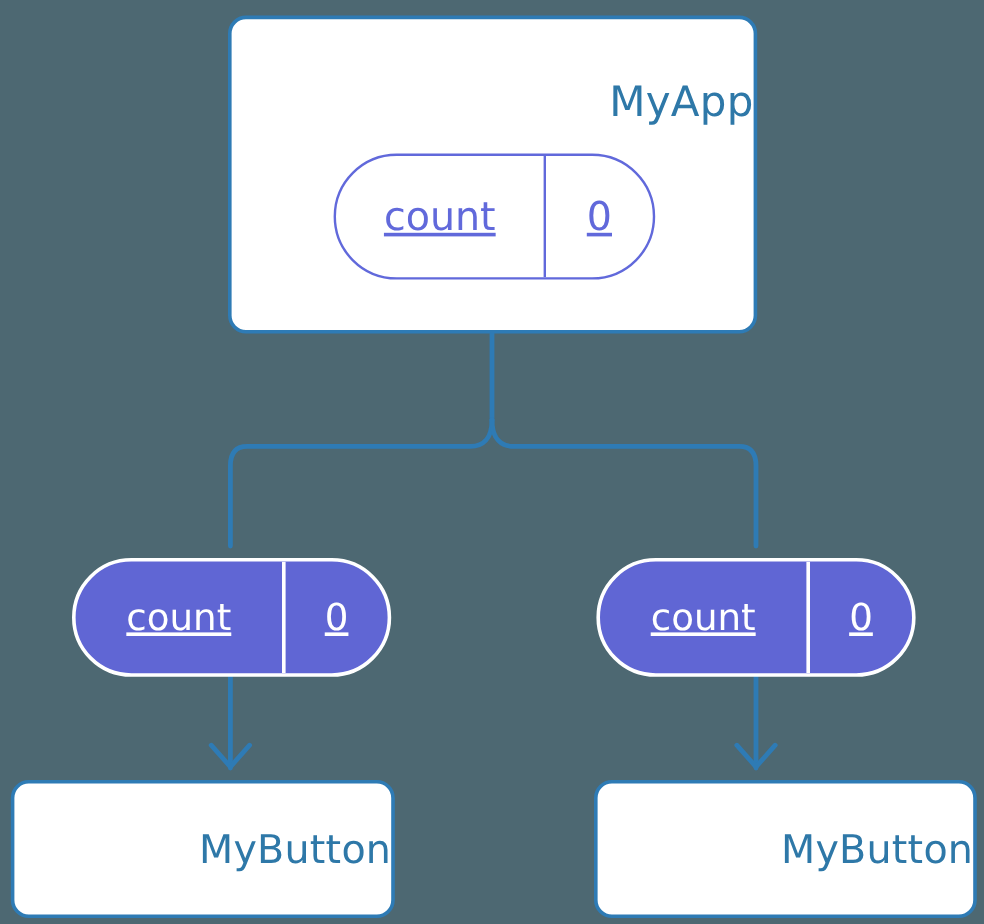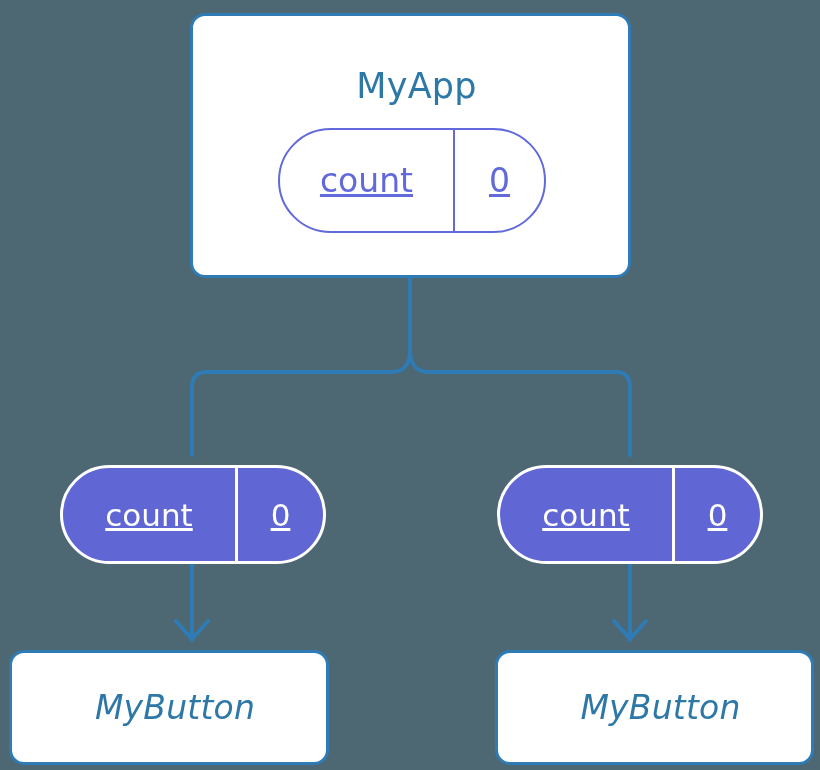--- a/index.html
+++ b/index.html
@@ -31,21 +31,21 @@
 
   
   .comp-box {
     position: absolute;
     background: #ffffff;
     border: 3px solid #2e7bb5;
     border-radius: 15px;
     box-sizing: border-box;
     display: flex;
     flex-direction: column;
-    align-items: center;
+    align-items: flex-end;
     padding-left: 12px;
   }
   .comp-title {
     color: #2e78a8;
     font-size: 34px;
     letter-spacing: 0.2px;
     white-space: nowrap;
   }
 
   #app-box {
@@ -64,21 +64,21 @@
   #btn-box-left {
     left: 9px;
     top: 650px;
     width: 320px;
   }
   #btn-box-right {
     left: 495px;
     top: 650px;
     width: 319px;
   }
-  .leaf-box .comp-title { font-size: 33px; font-style: italic; }
+  .leaf-box .comp-title { font-size: 33px; }
 
   
   .pill {
     position: absolute;
     display: flex;
     align-items: stretch;
     box-sizing: border-box;
     border-radius: 999px;
     overflow: hidden;
   }

